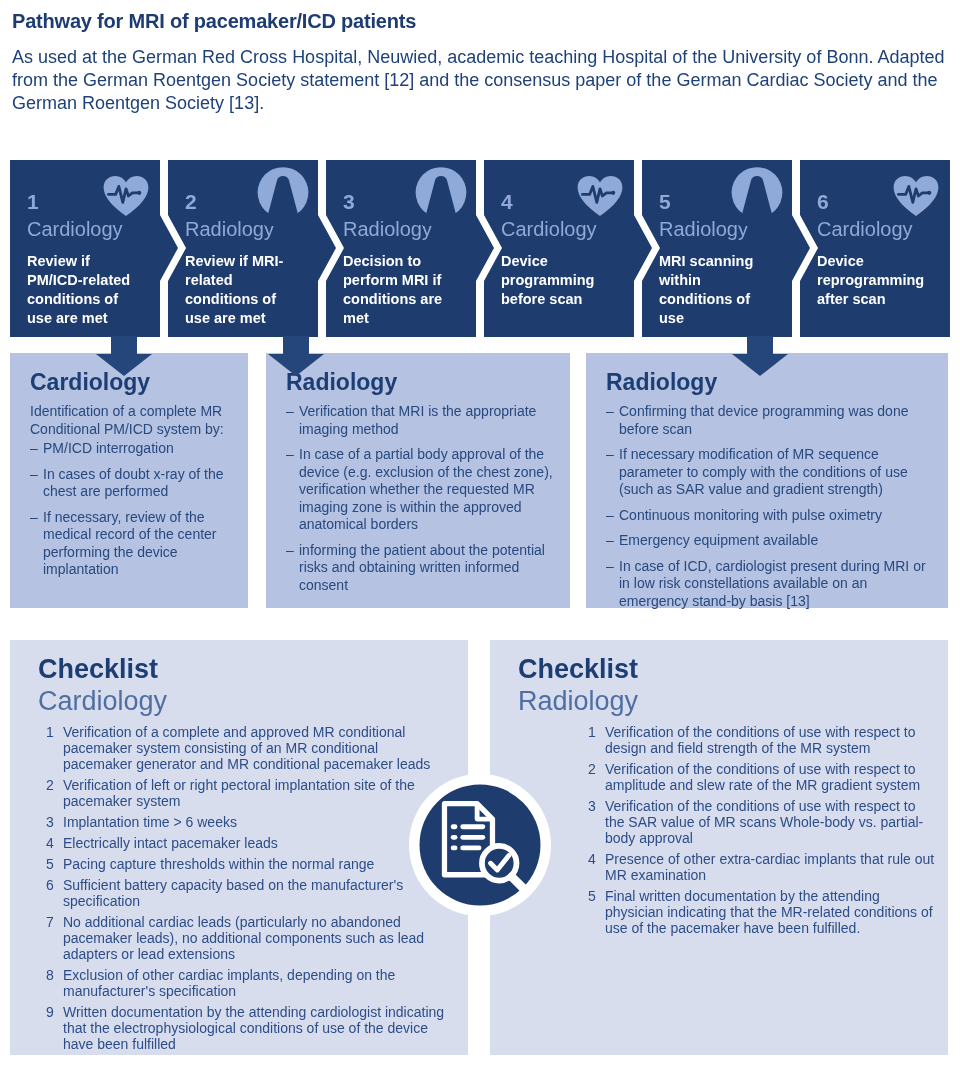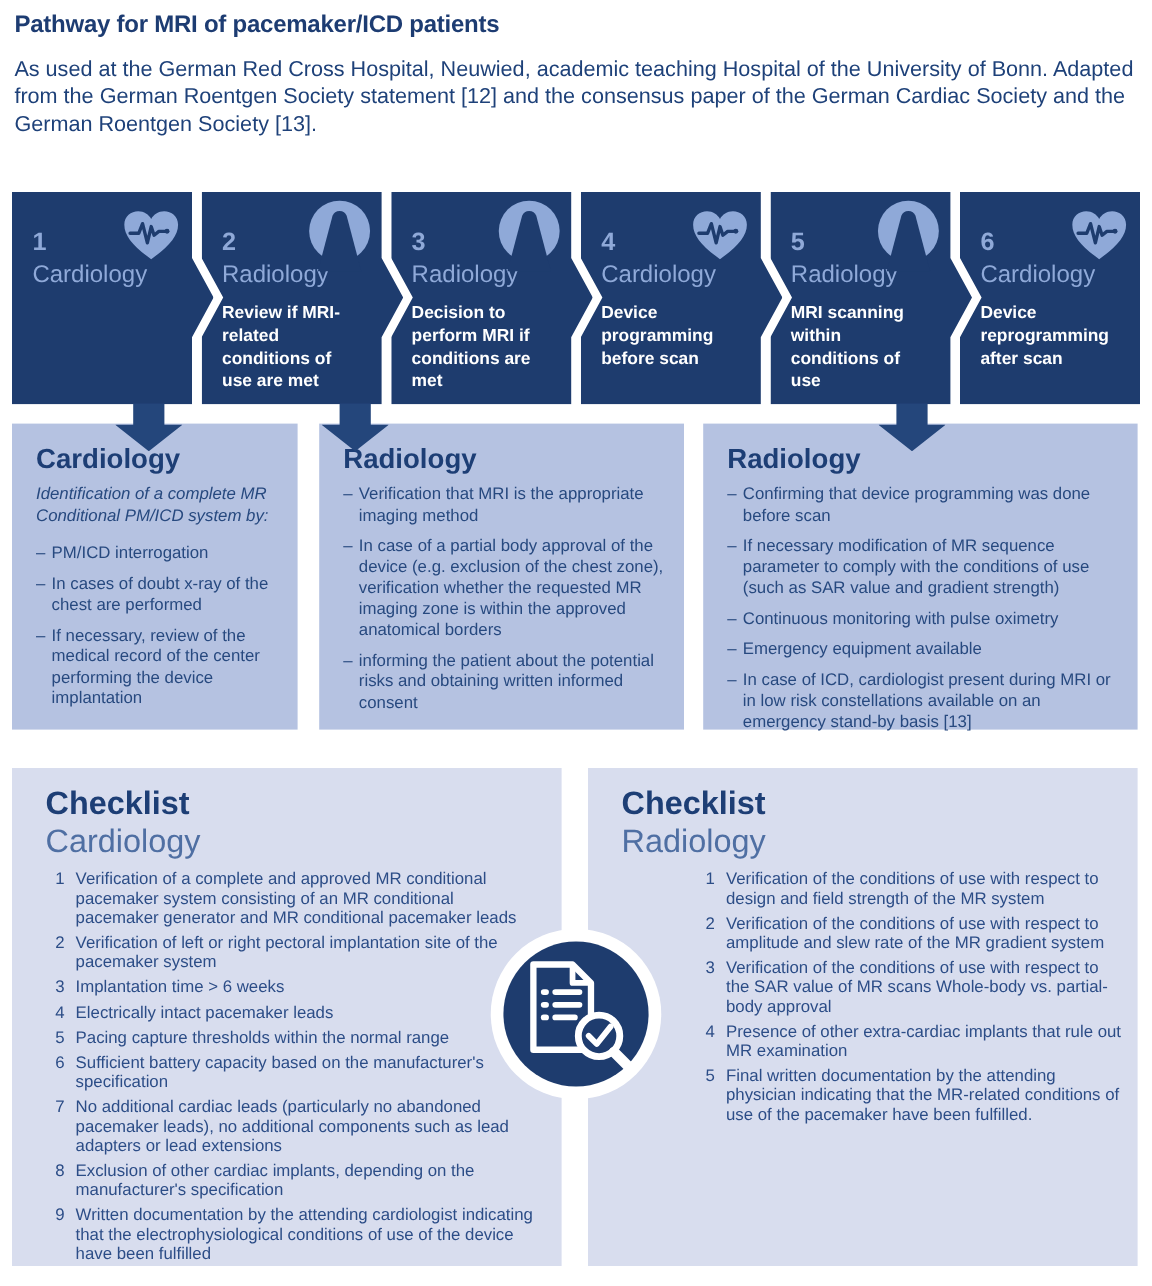--- a/index.html
+++ b/index.html
@@ -37,21 +37,21 @@
   
   .down-arrow{
     position:absolute;top:336px;width:56px;height:40px;background:#24467b;z-index:3;
     clip-path:polygon(15px 0,41px 0,41px 18px,56px 18px,28px 40px,0 18px,15px 18px);
   }
   .da1{left:96px;} .da2{left:268px;} .da3{left:732px;}
   
   .detail{position:absolute;top:353px;height:255px;background:#b5c2e1;z-index:1;}
   .d1{left:10px;width:238px;} .d2{left:266px;width:304px;} .d3{left:586px;width:362px;}
   .detail-heading{margin:16px 12px 7px 20px;font-size:23px;font-weight:bold;color:#1d3e75;}
-  .detail-intro{margin:0 12px 14px 20px;font-size:14px;line-height:17.5px;color:#27497f;font-style:italic;}
+  .detail-intro{margin:0 12px 2px 20px;font-size:14px;line-height:17.5px;color:#27497f;}
   .bullet{position:relative;margin:0 10px 8px 20px;padding-left:13px;font-size:14px;line-height:17.5px;color:#27497f;}
   .bullet::before{content:"–";position:absolute;left:0;top:0;}
   
   .checklist{position:absolute;top:640px;width:458px;height:415px;background:#d8ddee;}
   .cl-left{left:10px;} .cl-right{left:490px;}
   .cl-title{margin:14px 0 0 28px;font-size:27px;line-height:30px;font-weight:bold;color:#1d3e75;}
   .cl-sub{margin:2px 0 0 28px;font-size:27px;line-height:30px;font-weight:normal;color:#4f6fa3;}
   .cl-items{margin-top:8px;}
   .cl-left .cl-items{margin-left:36px;width:404px;}
   .cl-right .cl-items{margin-left:98px;width:348px;}
@@ -73,20 +73,21 @@
     <div class="flow-box fb-point">
       <div class="step-num">1</div>
       <div class="step-dept">Cardiology</div>
       <span class="step-icon heart">
         <svg viewBox="0 0 60 54" width="48" height="44">
             <path d="M30 52 C12 39 2 28 2 16 C2 7 9 2 16.5 2 C22.5 2 27.5 5.5 30 10 C32.5 5.5 37.5 2 43.5 2 C51 2 58 7 58 16 C58 28 48 39 30 52 Z" fill="#8fa9d8"></path>
             <polyline points="8,25 17,25 21,15 26,35 30,18 33,27 38,23 44,23" fill="none" stroke="#1e3c6e" stroke-width="3.5" stroke-linecap="round" stroke-linejoin="round"></polyline>
             <circle cx="46.5" cy="23" r="2.6" fill="#1e3c6e"></circle>
           </svg>
       </span>
+      <div class="step-desc">Review if PM/ICD-related conditions of use are met</div>
     </div>
 
     <div class="flow-box fb-mid">
       <div class="step-num">2</div>
       <div class="step-dept">Radiology</div>
       <span class="step-icon mri">
         <svg viewBox="0 0 64 70" width="58" height="66">
             <circle cx="32" cy="29" r="28" fill="#8fa9d8"></circle>
             <path d="M12 66 L25.5 15 A7 7 0 0 1 38.5 15 L52 66 Z" fill="#1e3c6e"></path>
           </svg>

